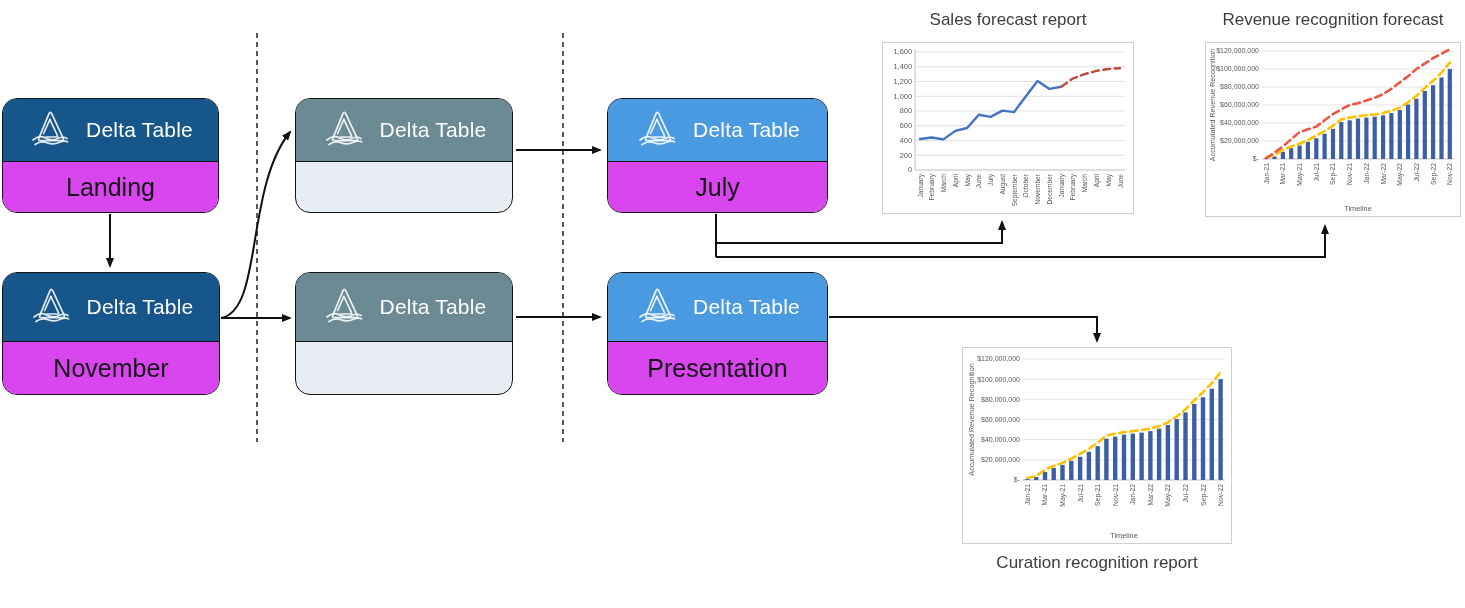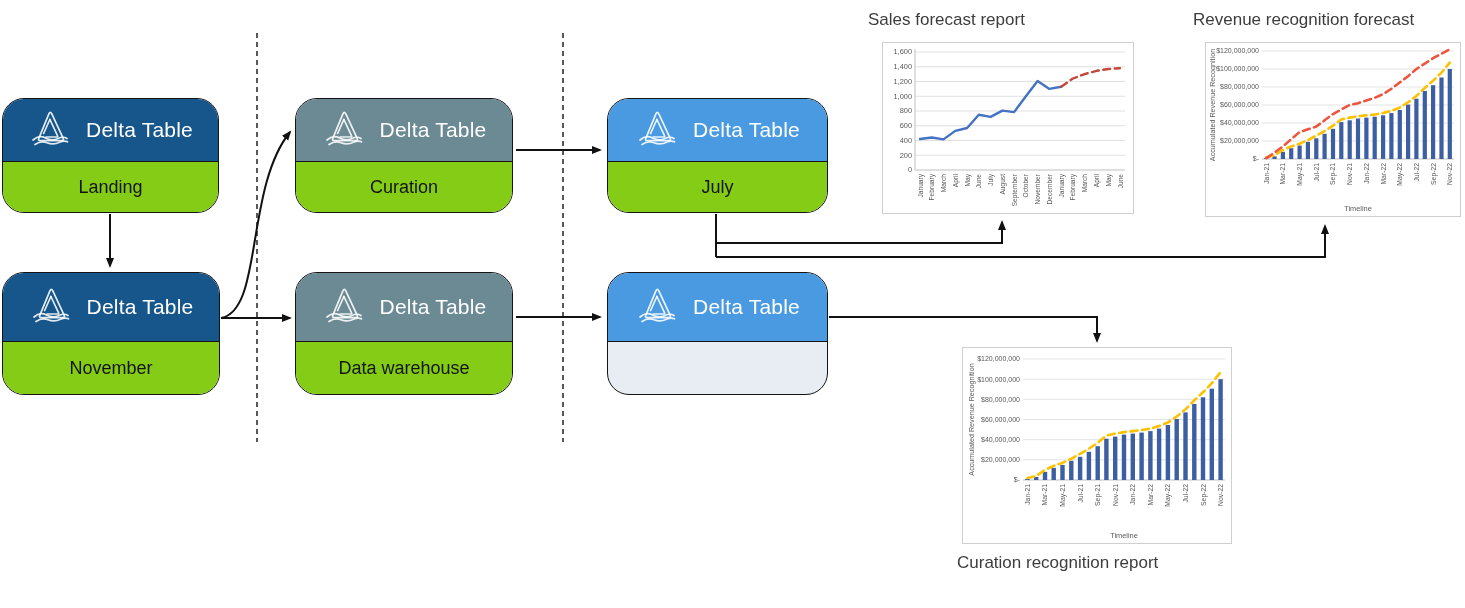--- a/index.html
+++ b/index.html
@@ -1,34 +1,34 @@
 <!DOCTYPE html>
 <html><head>
 <meta charset="utf-8">
 <style>
   html,body{margin:0;padding:0;background:#ffffff;}
   #stage{position:relative;width:1465px;height:608px;background:#ffffff;overflow:hidden;
          font-family:"Liberation Sans",sans-serif;}
   
-  .dbox{position:absolute;border:1.6px solid #141414;border-radius:22px;overflow:hidden;
+  .dbox{position:absolute;border:1.6px solid #141414;border-radius:15px;overflow:hidden;
         display:flex;flex-direction:column;box-sizing:border-box;background:#e8ecf3;}
   .dbox .hdr{display:flex;align-items:center;justify-content:center;gap:10px;
              border-bottom:1.4px solid #141414;flex:0 0 auto;}
   .dbox .hdr .dlogo{flex:0 0 auto;}
   .dbox .hdr .htxt{color:#ffffff;font-size:21px;letter-spacing:.2px;}
   .dbox .lbl{flex:1 1 auto;display:flex;align-items:center;justify-content:center;
-             background:#84cc16;color:#141414;font-size:18px;}
+             background:#d946ef;color:#141414;font-size:25px;}
   .hdr.v-dark{background:#16568a;}
   .hdr.v-teal{background:#6b8a93;}
   .hdr.v-blue{background:#4a9ae2;}
   .row1 .hdr{height:62px;}
   .row2 .hdr{height:68px;}
   
   .chart-frame{position:absolute;background:#ffffff;border:1px solid #cfcfcf;box-sizing:border-box;}
-  .chart-title{position:absolute;font-size:17px;color:#3d3d3d;}
+  .chart-title{position:absolute;text-align:center;font-size:17px;color:#3d3d3d;}
   
   #overlay{position:absolute;left:0;top:0;width:1465px;height:608px;pointer-events:none;}
 </style>
 </head>
 <body>
 
 <div id="stage">
 
   <div class="dbox row1" style="left:2px;top:98px;width:217px;height:115px;">
     <div class="hdr v-dark">
@@ -62,35 +62,33 @@
     <div class="hdr v-teal">
       <span class="dlogo"><svg width="48" height="44" viewBox="0 0 48 44" fill="none" stroke="rgba(255,255,255,0.88)" stroke-width="1.7" stroke-linecap="round" stroke-linejoin="round">
             <path d="M21,7.6 Q22.3,5.2 23.7,7.6 L35.2,32.4 Q36.2,34.6 33.8,34.6 L12.2,34.6 Q9.8,34.6 10.8,32.4 Z"></path>
             <path d="M21.9,13.5 L29.6,29.8 Q30.2,31 28.8,31 L18,31"></path>
             <path d="M21.9,13.5 L15.6,27.5"></path>
             <path d="M5,34 Q11,28.5 17.5,32 Q24,35.5 30,32.5 Q35,30 39,32.5"></path>
             <path d="M7,38.5 Q13,34.5 19,36.8 Q25.5,39.3 31.5,36.3 Q36,34.2 39.5,35.8"></path>
           </svg></span>
       <span class="htxt">Delta Table</span>
     </div>
-    <div class="lbl">Curation</div>
   </div>
 
   <div class="dbox row2" style="left:295px;top:272px;width:218px;height:123px;">
     <div class="hdr v-teal">
       <span class="dlogo"><svg width="48" height="44" viewBox="0 0 48 44" fill="none" stroke="rgba(255,255,255,0.88)" stroke-width="1.7" stroke-linecap="round" stroke-linejoin="round">
             <path d="M21,7.6 Q22.3,5.2 23.7,7.6 L35.2,32.4 Q36.2,34.6 33.8,34.6 L12.2,34.6 Q9.8,34.6 10.8,32.4 Z"></path>
             <path d="M21.9,13.5 L29.6,29.8 Q30.2,31 28.8,31 L18,31"></path>
             <path d="M21.9,13.5 L15.6,27.5"></path>
             <path d="M5,34 Q11,28.5 17.5,32 Q24,35.5 30,32.5 Q35,30 39,32.5"></path>
             <path d="M7,38.5 Q13,34.5 19,36.8 Q25.5,39.3 31.5,36.3 Q36,34.2 39.5,35.8"></path>
           </svg></span>
       <span class="htxt">Delta Table</span>
     </div>
-    <div class="lbl">Data warehouse</div>
   </div>
 
   <div class="dbox row1" style="left:607px;top:98px;width:221px;height:115px;">
     <div class="hdr v-blue">
       <span class="dlogo"><svg width="48" height="44" viewBox="0 0 48 44" fill="none" stroke="rgba(255,255,255,0.88)" stroke-width="1.7" stroke-linecap="round" stroke-linejoin="round">
             <path d="M21,7.6 Q22.3,5.2 23.7,7.6 L35.2,32.4 Q36.2,34.6 33.8,34.6 L12.2,34.6 Q9.8,34.6 10.8,32.4 Z"></path>
             <path d="M21.9,13.5 L29.6,29.8 Q30.2,31 28.8,31 L18,31"></path>
             <path d="M21.9,13.5 L15.6,27.5"></path>
             <path d="M5,34 Q11,28.5 17.5,32 Q24,35.5 30,32.5 Q35,30 39,32.5"></path>
             <path d="M7,38.5 Q13,34.5 19,36.8 Q25.5,39.3 31.5,36.3 Q36,34.2 39.5,35.8"></path>
@@ -104,20 +102,21 @@
     <div class="hdr v-blue">
       <span class="dlogo"><svg width="48" height="44" viewBox="0 0 48 44" fill="none" stroke="rgba(255,255,255,0.88)" stroke-width="1.7" stroke-linecap="round" stroke-linejoin="round">
             <path d="M21,7.6 Q22.3,5.2 23.7,7.6 L35.2,32.4 Q36.2,34.6 33.8,34.6 L12.2,34.6 Q9.8,34.6 10.8,32.4 Z"></path>
             <path d="M21.9,13.5 L29.6,29.8 Q30.2,31 28.8,31 L18,31"></path>
             <path d="M21.9,13.5 L15.6,27.5"></path>
             <path d="M5,34 Q11,28.5 17.5,32 Q24,35.5 30,32.5 Q35,30 39,32.5"></path>
             <path d="M7,38.5 Q13,34.5 19,36.8 Q25.5,39.3 31.5,36.3 Q36,34.2 39.5,35.8"></path>
           </svg></span>
       <span class="htxt">Delta Table</span>
     </div>
+    <div class="lbl">Presentation</div>
   </div>
 
   <div class="chart-title" style="left:868px;top:10px;width:280px;">Sales forecast report</div>
   <div class="chart-title" style="left:1193px;top:10px;width:280px;">Revenue recognition forecast</div>
   <div class="chart-title" style="left:957px;top:553px;width:280px;">Curation recognition report</div>
 
   <div id="chart-sales" class="chart-frame" style="left:882px;top:42px;width:252px;height:172px;"><svg viewBox="0 0 250 170" width="100%" height="100%">
         <text x="29" y="129.4" text-anchor="end" font-size="7.4" fill="#595959" font-family="&quot;Liberation Sans&quot;,sans-serif">0</text>
         <line x1="32" y1="112.25" x2="242" y2="112.25" stroke="#d9d9d9" stroke-width="0.8"></line>
         <text x="29" y="114.65" text-anchor="end" font-size="7.4" fill="#595959" font-family="&quot;Liberation Sans&quot;,sans-serif">200</text>

